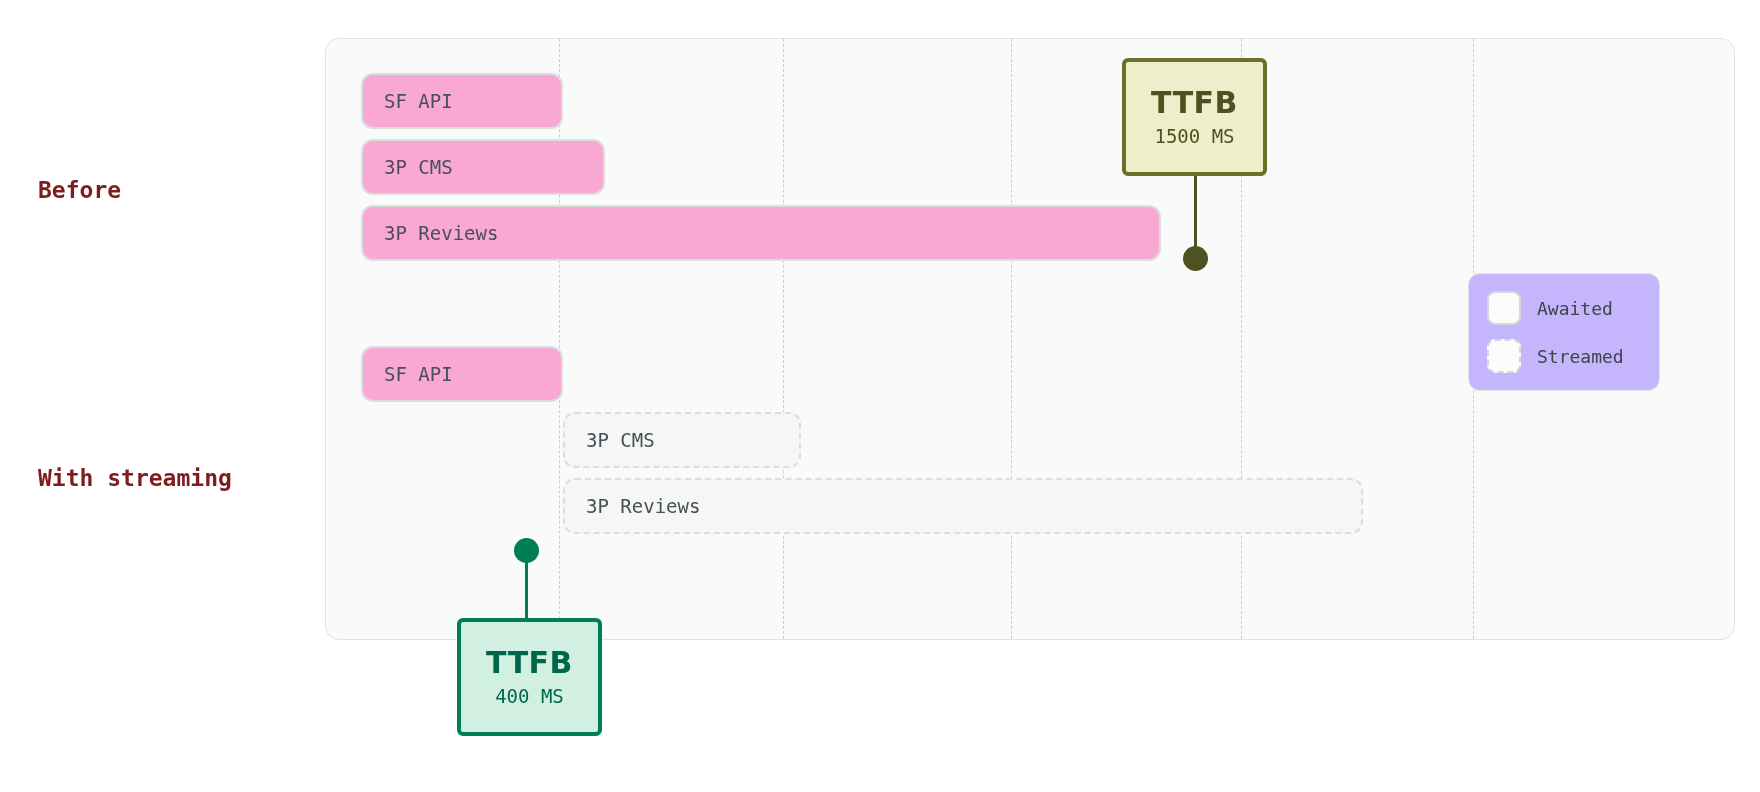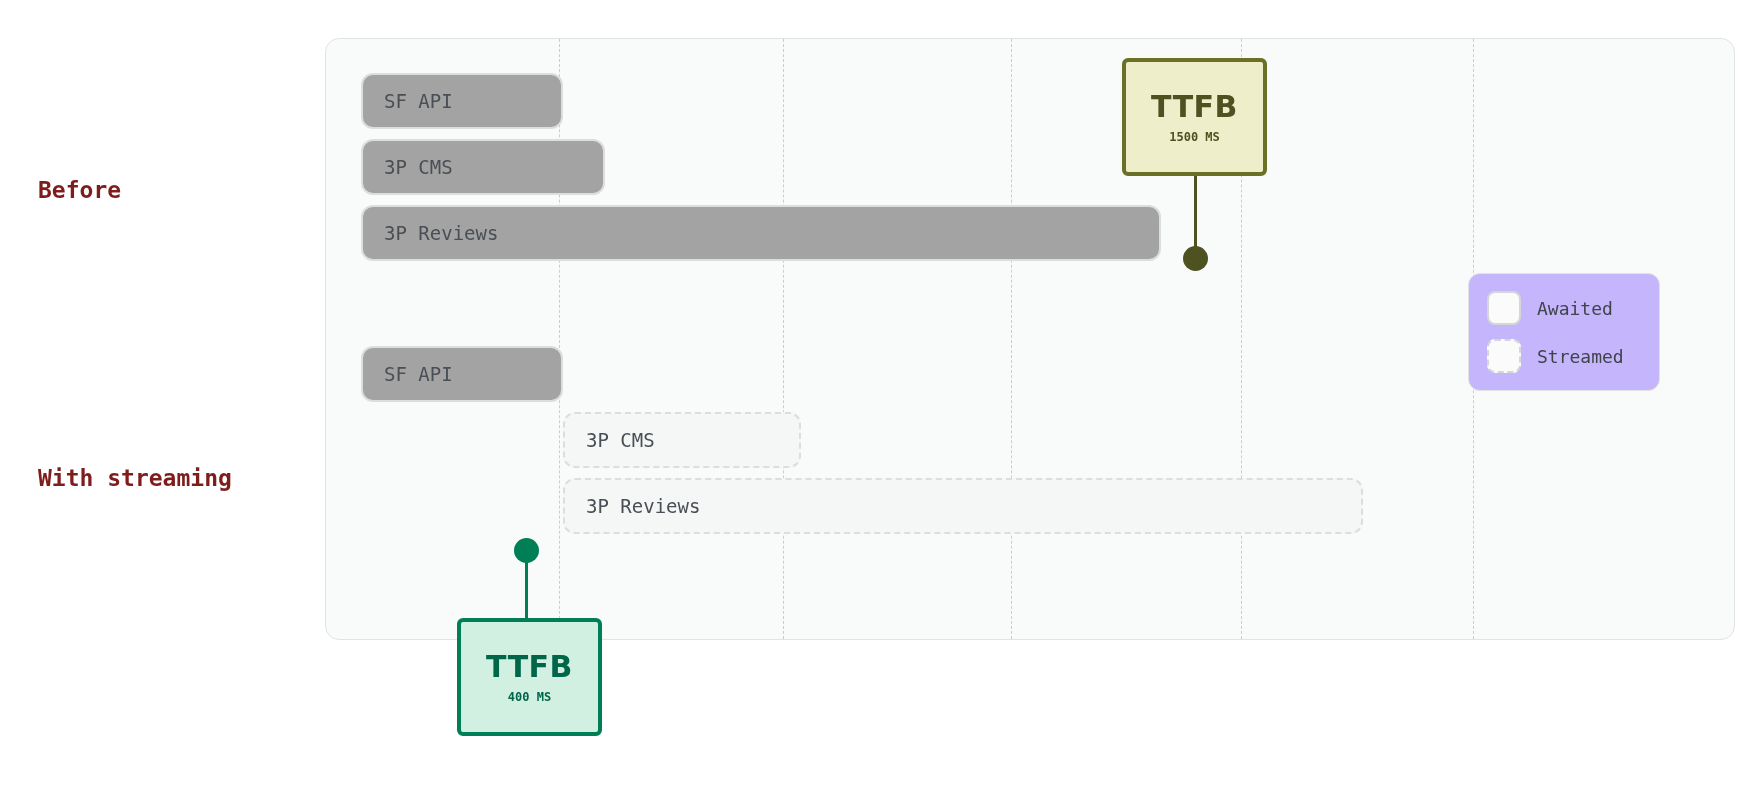--- a/index.html
+++ b/index.html
@@ -55,21 +55,21 @@
     width: 0;
     height: 100%;
     border-left: 1.6px dashed #c9cdd2;
   }
 
   
   .bar {
     position: absolute;
     height: 56px;
     border-radius: 12px;
-    background: #a3a3a3;
+    background: #f9a8d4;
     box-sizing: border-box;
     display: flex;
     align-items: center;
   }
   .bar.awaited {
     border: 2.5px solid #dcdddd;
   }
   .bar.streamed {
     border: 2.5px dashed #dcdddd;
     background: #f5f6f6;
@@ -116,22 +116,22 @@
   }
   .ttfb-title {
     font-family: "DejaVu Sans", "Liberation Sans", sans-serif;
     font-size: 30px;
     font-weight: 700;
     letter-spacing: 0.5px;
     line-height: 1;
   }
   .ttfb-value {
     font-family: "DejaVu Sans Mono", "Liberation Mono", monospace;
-    font-size: 12px;
-    font-weight: 700;
+    font-size: 19px;
+    font-weight: 400;
     letter-spacing: 0px;
     line-height: 1;
   }
   #ttfb-before {
     left: 1122px;
     top: 58px;
     background: #eeeecb;
     border: 4px solid #6b7027;
   }
   #ttfb-before .ttfb-title,

